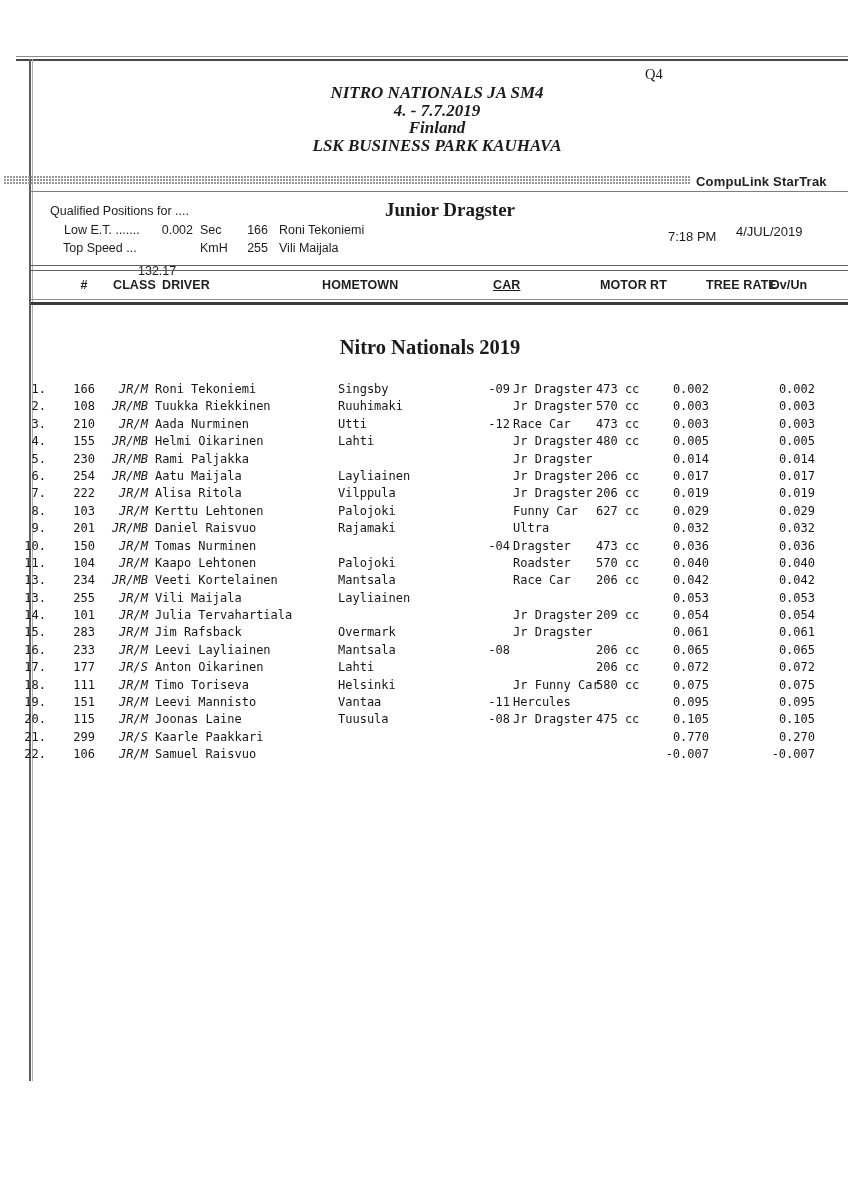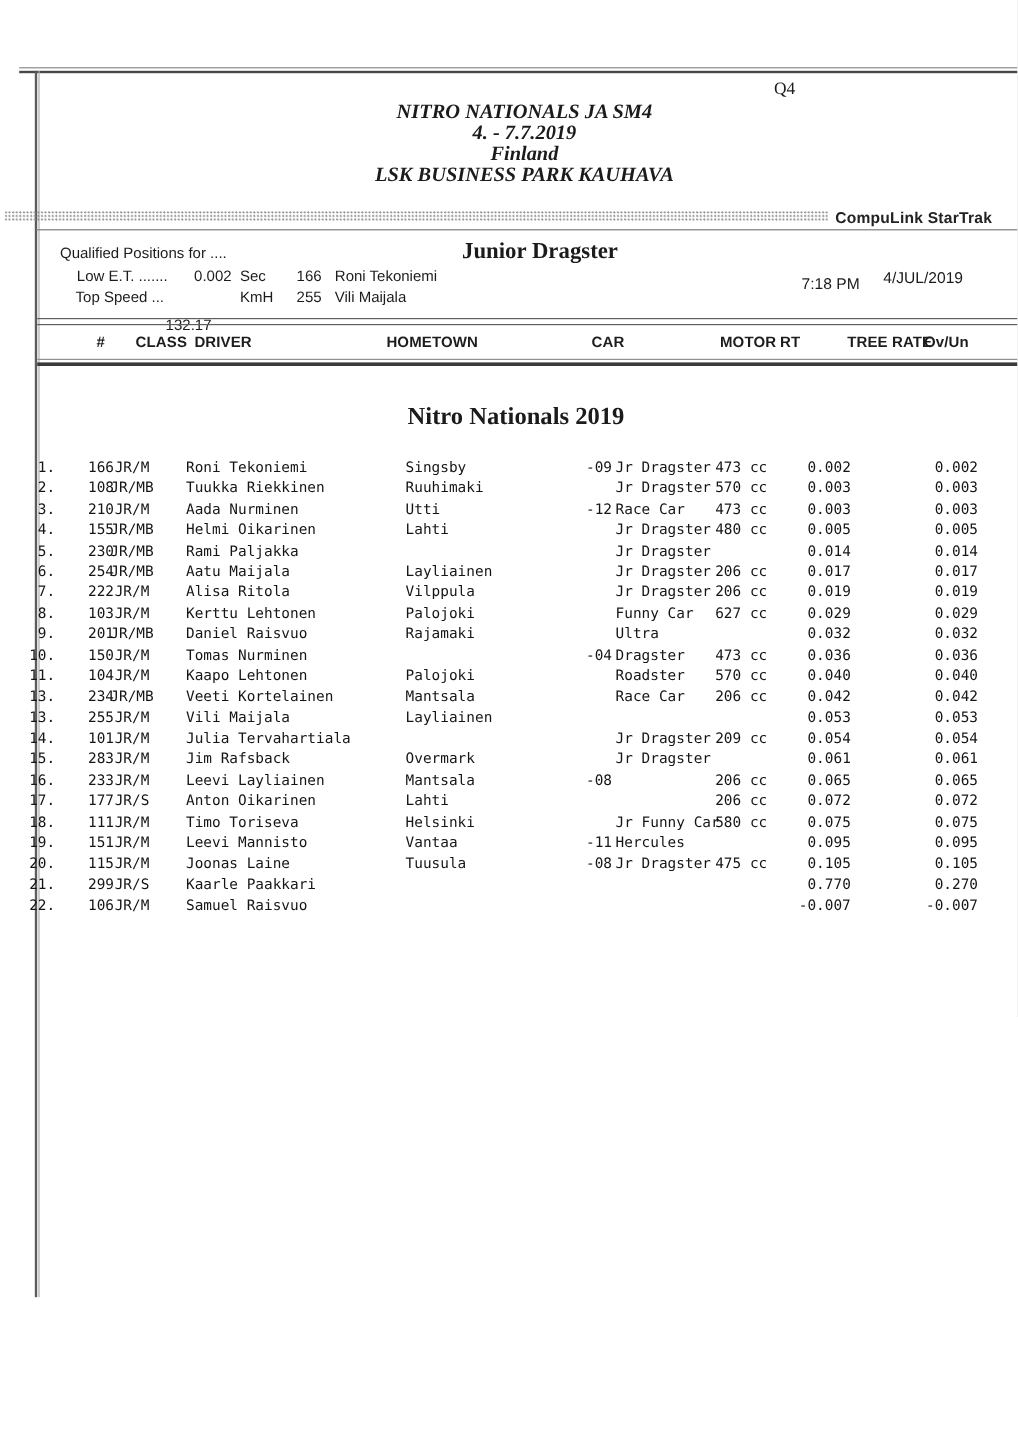--- a/index.html
+++ b/index.html
@@ -73,38 +73,38 @@
   .time-label{position:absolute;left:668px;top:229px;font-size:13px;}
   .date-label{position:absolute;left:736px;top:213px;font-size:13px;margin-top:11px;}
   
   .thead{position:absolute;left:0;top:278px;width:848px;height:16px;
     font-size:12.5px;font-weight:700;letter-spacing:.1px;color:#1d1d1d;}
   .thead span{position:absolute;white-space:nowrap;}
   .h-pos{left:74px;width:20px;text-align:center;}
   .h-class{left:113px;}
   .h-driver{left:162px;}
   .h-home{left:322px;}
-  .h-car{left:493px;}
+  .h-car{left:493px;text-decoration:underline;}
   .h-motor{left:600px;}
   .h-rt{left:650px;}
   .h-tree{left:706px;}
   .h-ovun{left:770px;}
   
   .results-title{
     position:absolute;left:430px;top:336px;transform:translateX(-50%);
     font-family:"Liberation Serif",serif;font-weight:700;font-size:20.5px;white-space:nowrap;
   }
   .rows{position:absolute;left:0;top:381px;width:848px;
     font-family:"DejaVu Sans Mono","Liberation Mono",monospace;
     font-size:12px;color:#151515;}
   .row{position:relative;height:17.4px;}
   .row span{position:absolute;top:1px;white-space:nowrap;}
   .c-pos{left:10px;width:36px;text-align:right;}
   .c-num{left:53px;width:42px;text-align:right;}
-  .c-class{left:86px;width:48px;text-align:center;}
+  .c-class{left:100px;width:48px;text-align:right;font-style:italic;}
   .c-driver{left:155px;}
   .c-home{left:338px;}
   .c-prefix{left:468px;width:42px;text-align:right;}
   .c-car{left:513px;}
   .c-motor{left:596px;}
   .c-rt{left:640px;width:69px;text-align:right;}
   .c-ovun{left:744px;width:71px;text-align:right;}
 </style>
 </head>
 <body>

